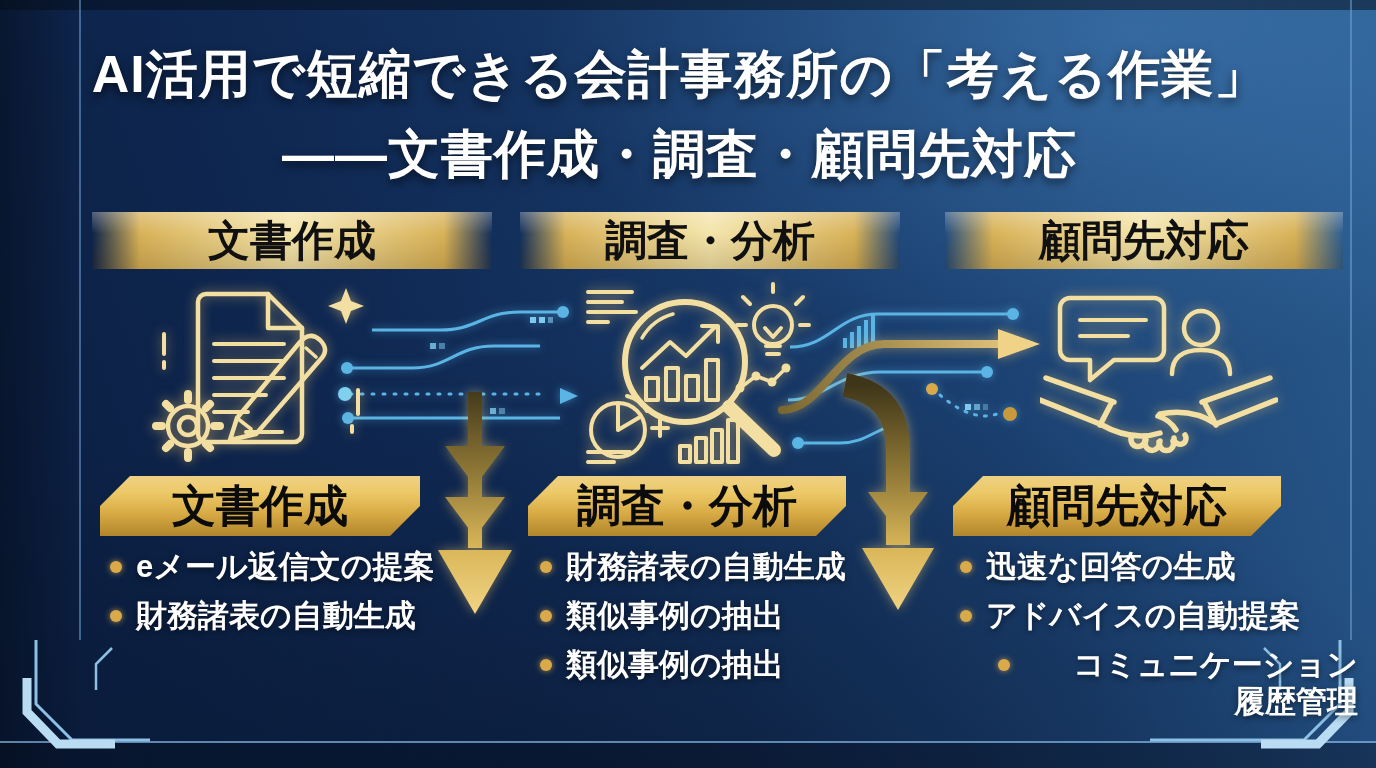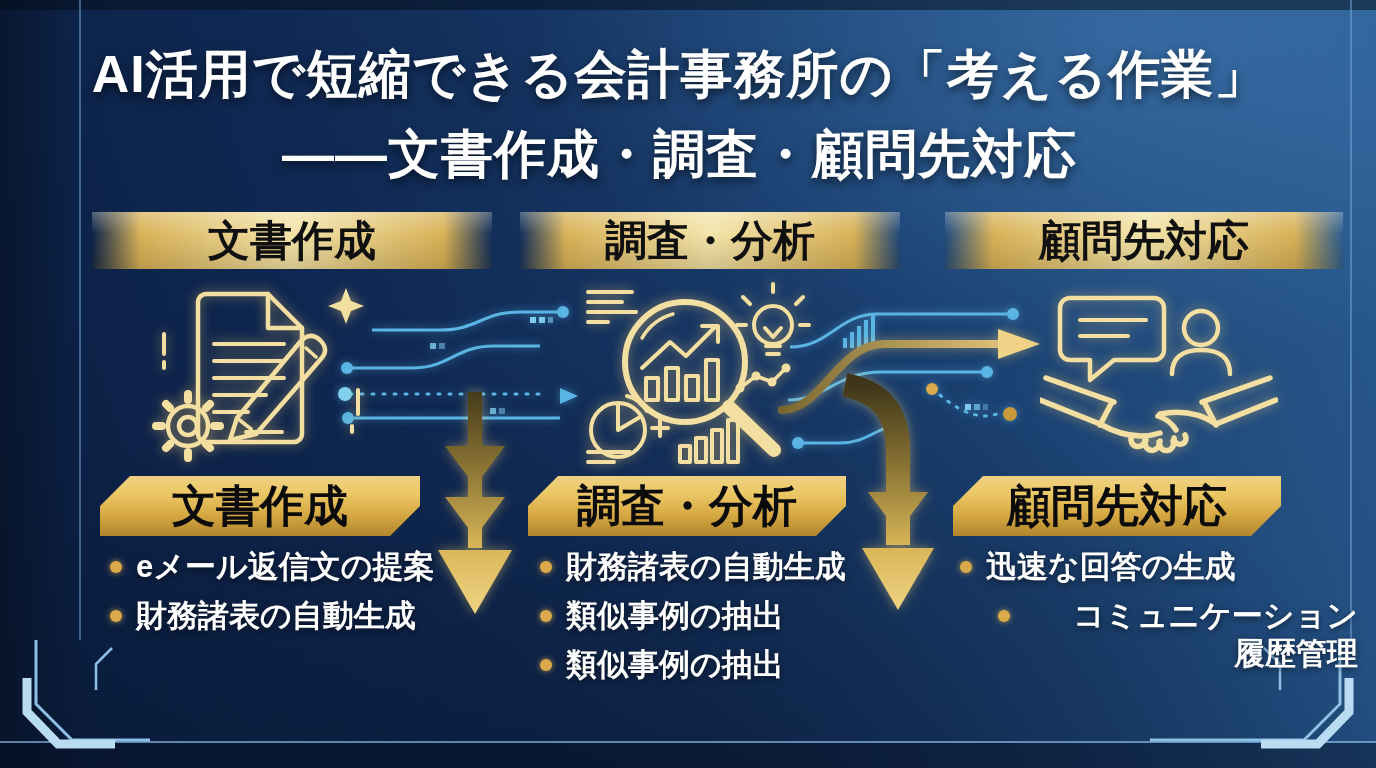--- a/index.html
+++ b/index.html
@@ -285,19 +285,23 @@
       <span class="dot"></span>
       <span>類似事例の抽出</span>
     </div>
   </div>
 
   <div class="bullets bl3">
     <div class="bullet">
       <span class="dot"></span>
       <span>迅速な回答の生成</span>
     </div>
+    <div class="bullet">
+      <span class="dot"></span>
+      <span>アドバイスの自動提案</span>
+    </div>
     <div class="bullet wrap">
       <span class="dot"></span>
       <span>コミュニケーション履歴管理</span>
     </div>
   </div>
 
 </div>
 
 </body></html>

